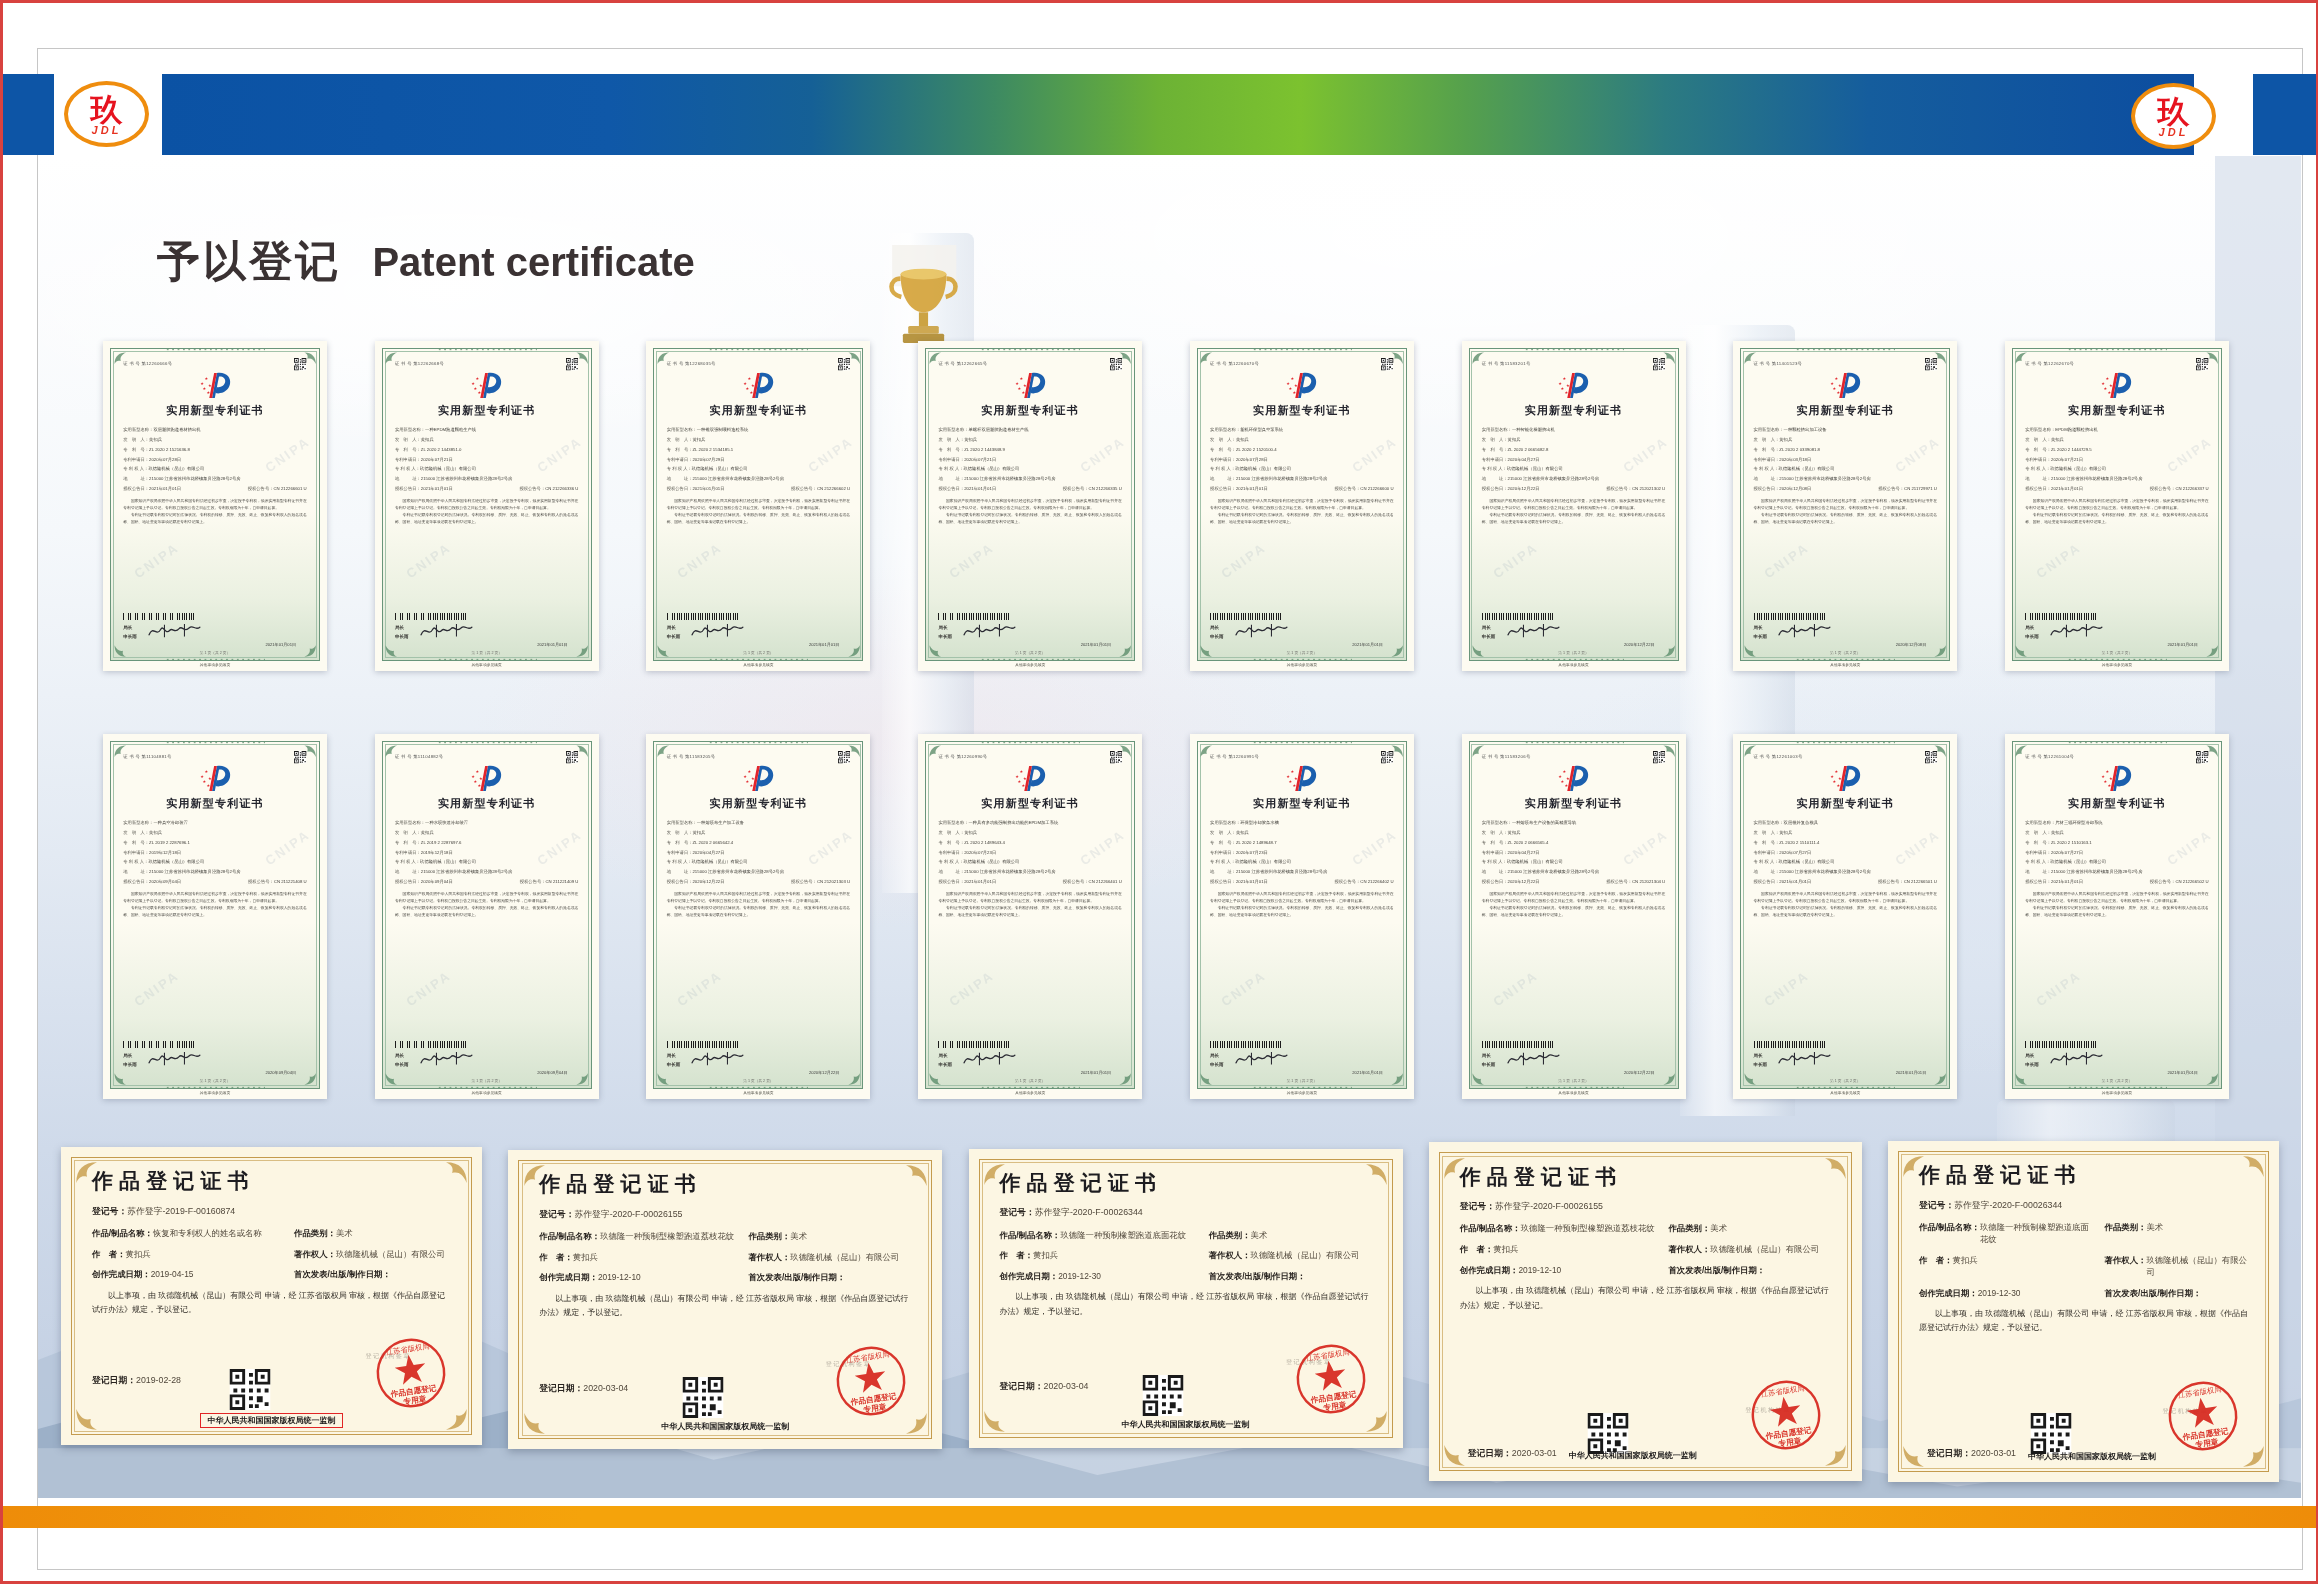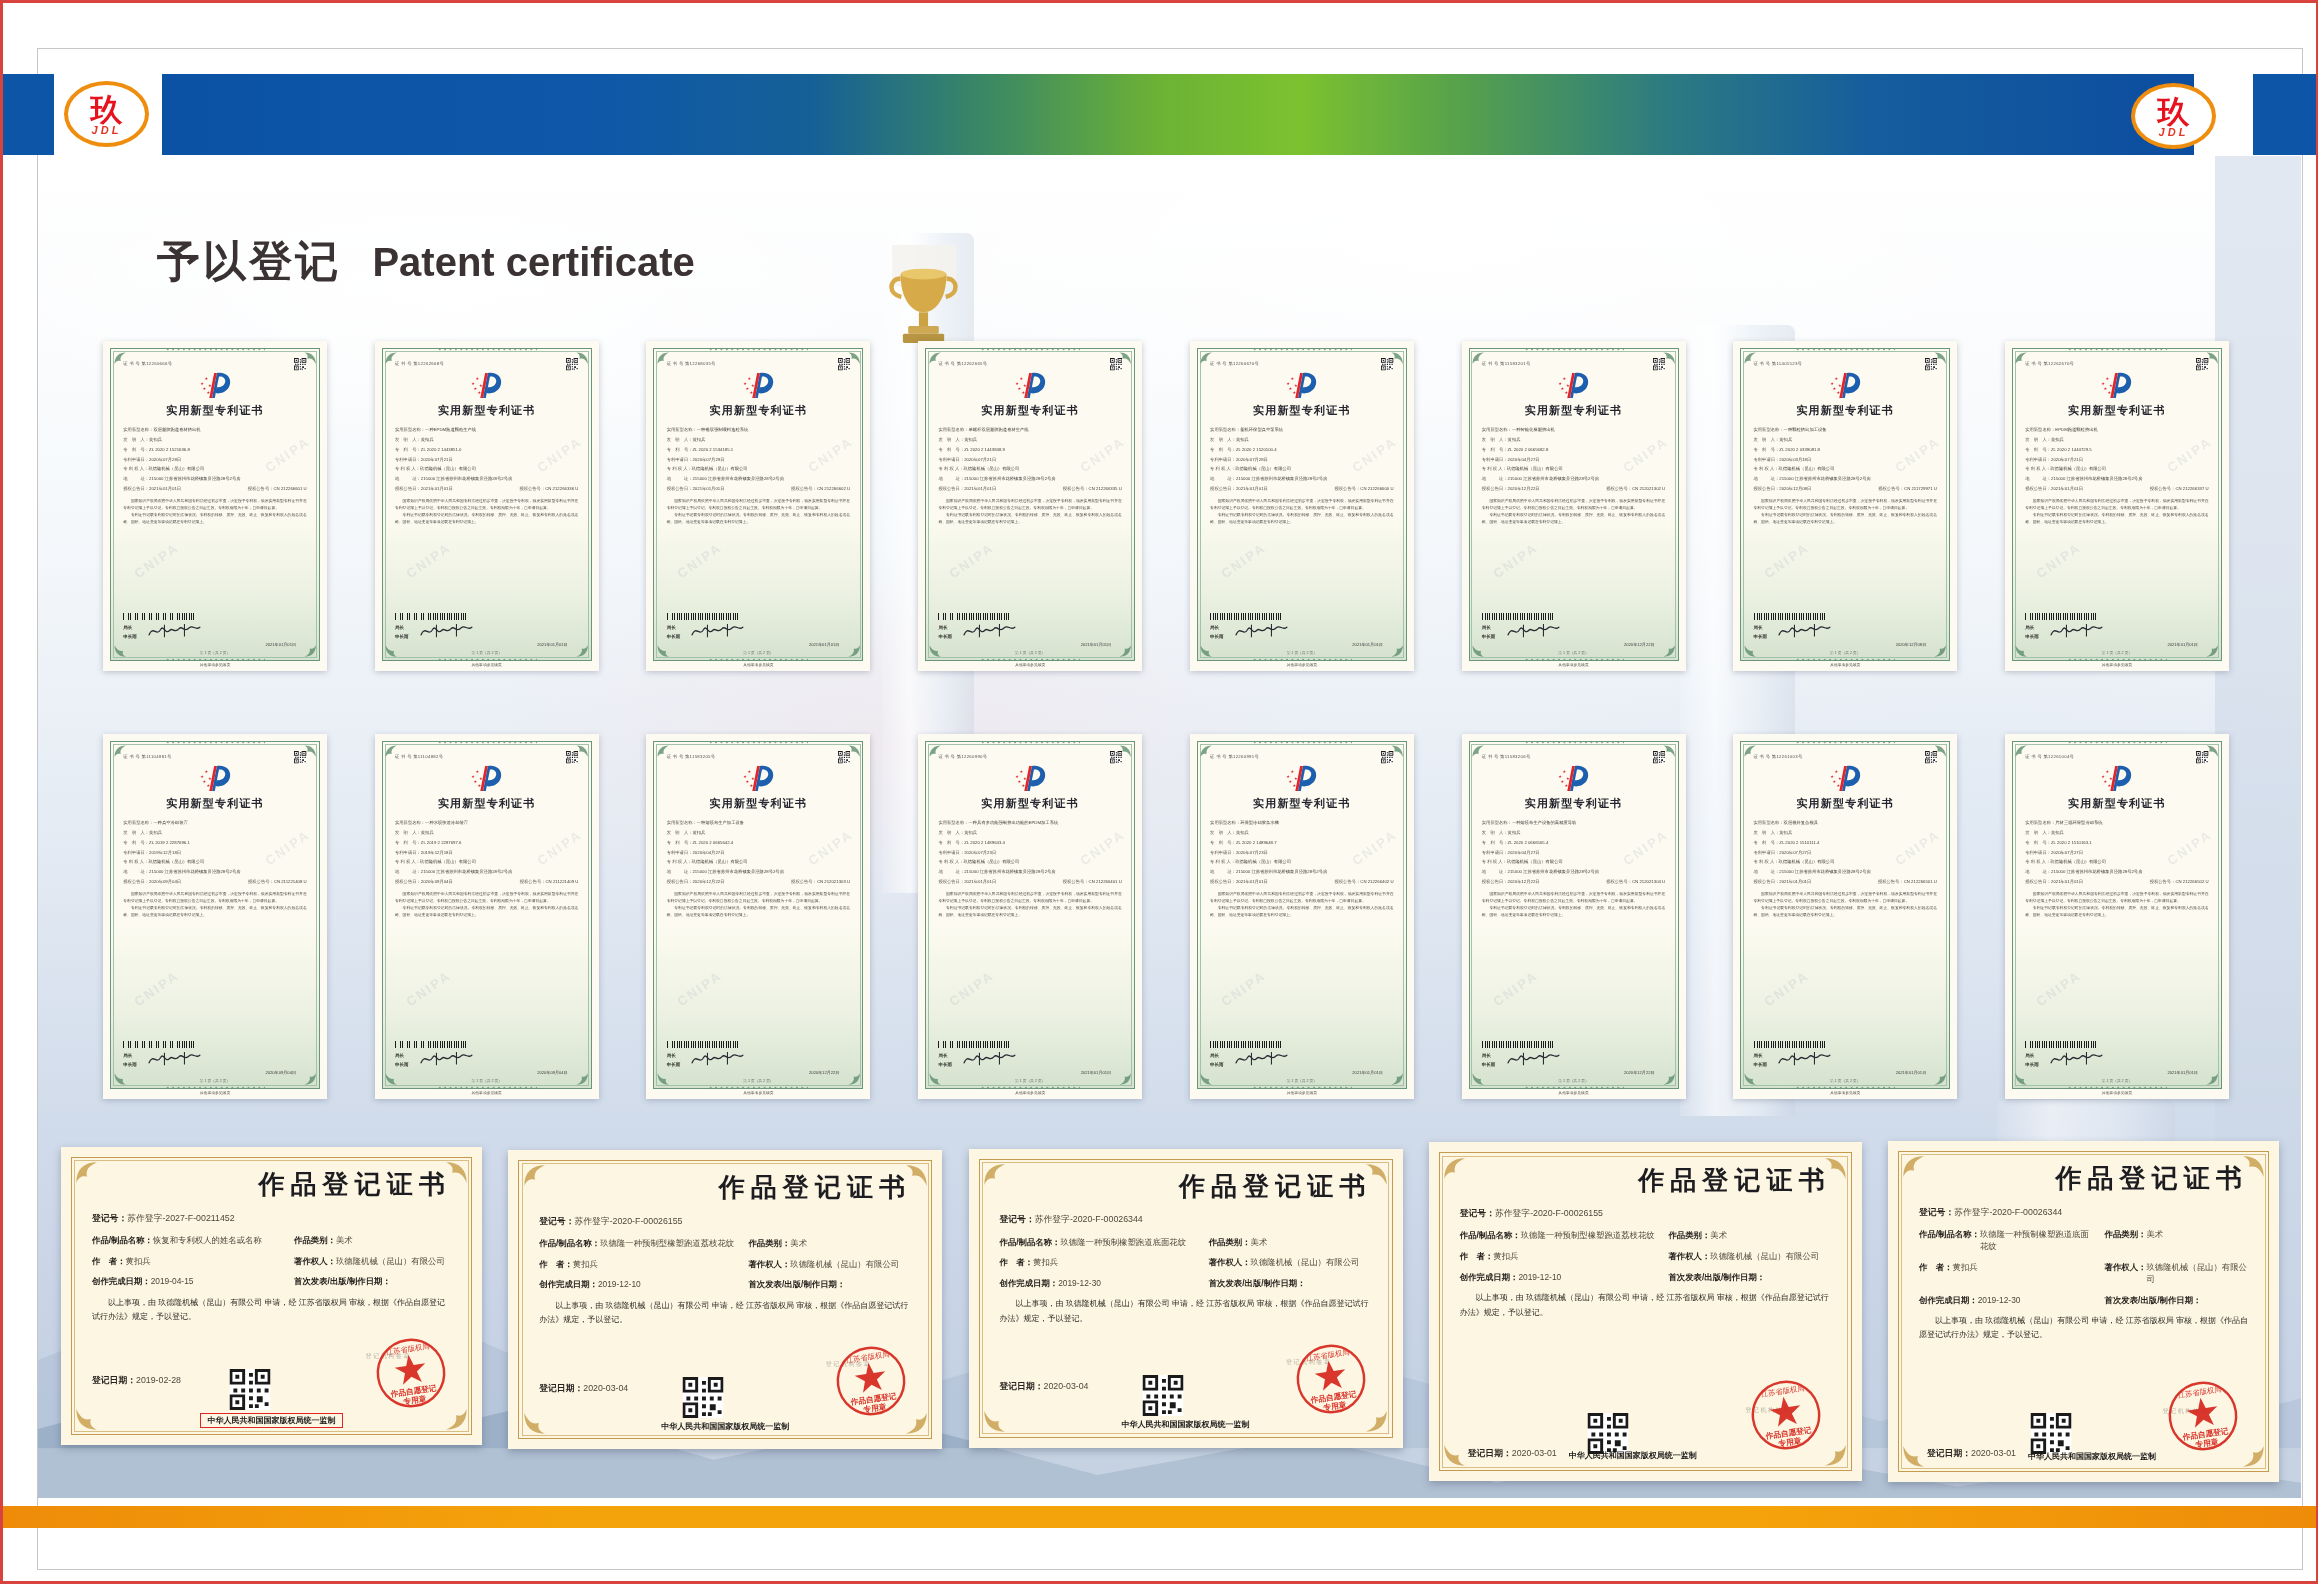--- a/index.html
+++ b/index.html
@@ -91,22 +91,22 @@
   .ccert:nth-of-type(2){width:434px;height:299px;margin-top:3.1px;}
   .ccert:nth-of-type(3){width:434px;height:299px;margin-top:1.5px;}
   .ccert:nth-of-type(4){width:433px;height:339px;margin-top:-4.6px;}
   .ccert:nth-of-type(5){width:391px;height:341px;margin-top:-6.1px;}
   .cframe{height:100%;box-sizing:border-box;border:1.5px solid #c49b4e;position:relative;
           padding:6.1px 20px 6.1px;display:flex;flex-direction:column;}
   .cframe::before{content:"";position:absolute;inset:2.3px;border:0.8px solid #d9bd83;pointer-events:none;}
   .ccorn{position:absolute;width:26px;height:26px;}
   .ccorn.tl{left:2.3px;top:2.3px;} .ccorn.tr{right:2.3px;top:2.3px;transform:rotate(90deg);}
   .ccorn.br{right:2.3px;bottom:2.3px;transform:rotate(180deg);} .ccorn.bl{left:2.3px;bottom:2.3px;transform:rotate(270deg);}
-  .ctitle{font-family:"Liberation Serif",serif;font-weight:700;font-size:26px;letter-spacing:6.1px;
-          text-align:right;color:#1d1c20;margin:3.1px 0 10.7px;}
+  .ctitle{font-family:"Liberation Serif",serif;font-weight:700;font-size:21px;letter-spacing:6.1px;
+          text-align:left;color:#1d1c20;margin:3.1px 0 10.7px;}
   .clbl{font-weight:700;color:#292420;}
   .cval{color:#4f463a;}
   .regrow{font-size:8.8px;margin:0 0 9.2px;}
   .cgrid{display:grid;grid-template-columns:1.22fr 1fr;column-gap:10.7px;row-gap:8.4px;font-size:8.4px;line-height:1.45;}
   .cpair{display:flex;align-items:flex-start;}
   .cpair .clbl{white-space:nowrap;}
   .cstmt{font-size:8px;line-height:1.8;color:#2e2a24;text-indent:2em;margin-top:8.4px;}
   .cbottom{flex:1;position:relative;min-height:71px;}
   .cregdate{position:absolute;left:0;bottom:23px;font-size:8.8px;}
   .cqr{position:absolute;left:44%;transform:translateX(-50%);bottom:0;}
@@ -1592,21 +1592,21 @@
           <svg class="ccorn tr" viewBox="0 0 34 34">
             <path d="M3,30 C3,12 13,3 30,3 C19,8 15,13 17,22 C10,20 6,23 3,30 Z" fill="#c9a050" opacity="0.85"></path>
           </svg>
           <svg class="ccorn br" viewBox="0 0 34 34">
             <path d="M3,30 C3,12 13,3 30,3 C19,8 15,13 17,22 C10,20 6,23 3,30 Z" fill="#c9a050" opacity="0.85"></path>
           </svg>
           <svg class="ccorn bl" viewBox="0 0 34 34">
             <path d="M3,30 C3,12 13,3 30,3 C19,8 15,13 17,22 C10,20 6,23 3,30 Z" fill="#c9a050" opacity="0.85"></path>
           </svg>
           <div class="ctitle">作品登记证书</div>
-          <div class="regrow"><span class="clbl">登记号：</span><span class="cval">苏作登字-2027-F-00211452</span></div>
+          <div class="regrow"><span class="clbl">登记号：</span><span class="cval">苏作登字-2019-F-00160874</span></div>
           <div class="cgrid">
             <div class="cpair">
               <span class="clbl">作品/制品名称：</span>
               <span class="cval">恢复和专利权人的姓名或名称</span>
             </div>
             <div class="cpair">
               <span class="clbl">作品类别：</span>
               <span class="cval">美术</span>
             </div>
             <div class="cpair">

